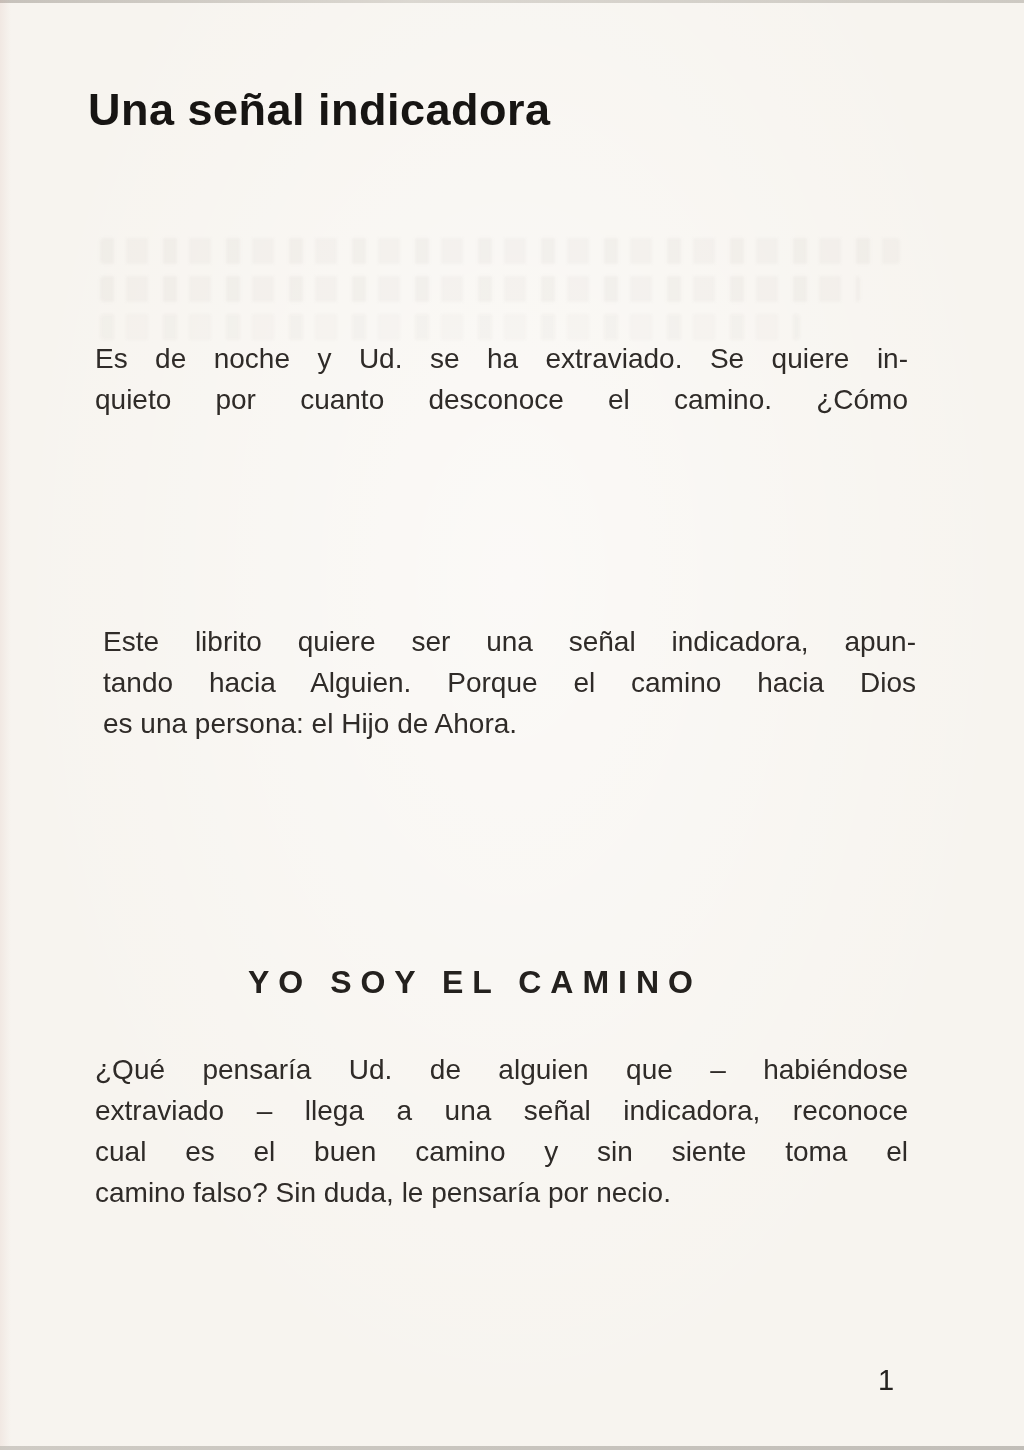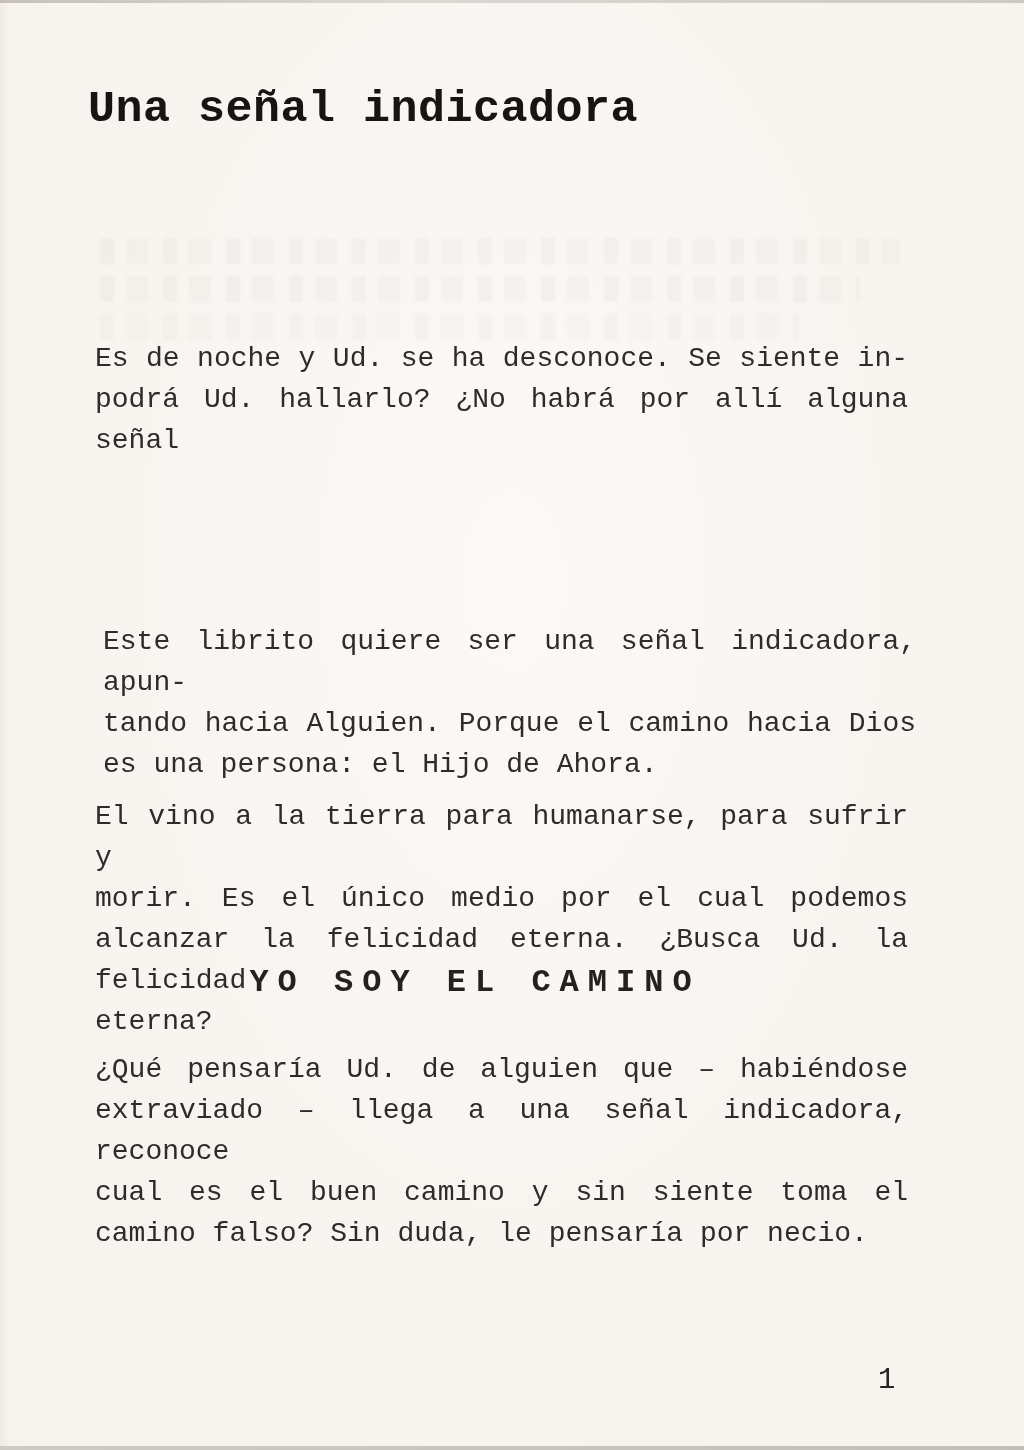--- a/index.html
+++ b/index.html
@@ -9,21 +9,21 @@
   }
   .page {
     position: relative;
     width: 1024px;
     height: 1450px;
     margin: 0 auto;
     background:
       radial-gradient(ellipse at 50% 40%, rgba(255,255,255,0.5), rgba(0,0,0,0) 70%),
       #f7f4ef;
     overflow: hidden;
-    font-family: Liberation Mono, monospace;
+    font-family: Liberation Sans, sans-serif;
     color: #2f2b28;
   }
   
   .scan-edge-top {
     position: absolute; top: 0; left: 0; width: 100%; height: 3px;
     background: linear-gradient(90deg, #beb9b2, #d6d2cb 40%, #c6c2bb);
     opacity: 0.85;
   }
   .scan-edge-bottom {
     position: absolute; bottom: 0; left: 0; width: 100%; height: 4px;
@@ -104,37 +104,31 @@
   <div class="scan-edge-top"></div>
   <div class="scan-edge-left"></div>
 
   <h1 class="title">Una señal indicadora</h1>
 
   <div class="ghost ghost-1"></div>
   <div class="ghost ghost-2"></div>
   <div class="ghost ghost-3"></div>
 
   <section class="para p1">
-      <div class="line">Es de noche y Ud. se ha desconoce. Se siente in-</div>
-      <div class="line">podrá Ud. hallarlo? ¿No habrá por allí alguna señal</div>
+      <div class="line">Es de noche y Ud. se ha extraviado. Se quiere in-</div>
+      <div class="line">quieto por cuanto desconoce el camino. ¿Cómo</div>
     </section>
 
 
   <section class="para p3">
       <div class="line">Este librito quiere ser una señal indicadora, apun-</div>
       <div class="line">tando hacia Alguien. Porque el camino hacia Dios</div>
       <div class="line last">es una persona: el Hijo de Ahora.</div>
     </section>
 
-  <section class="para p4">
-      <div class="line">El vino a la tierra para humanarse, para sufrir y</div>
-      <div class="line">morir. Es el único medio por el cual podemos</div>
-      <div class="line">alcanzar la felicidad eterna. ¿Busca Ud. la felicidad</div>
-      <div class="line last">eterna?</div>
-    </section>
 
   <h2 class="section-heading">YO SOY EL CAMINO</h2>
 
   <section class="para p5">
       <div class="line">¿Qué pensaría Ud. de alguien que – habiéndose</div>
       <div class="line">extraviado – llega a una señal indicadora, reconoce</div>
       <div class="line">cual es el buen camino y sin siente toma el</div>
       <div class="line last">camino falso? Sin duda, le pensaría por necio.</div>
     </section>
 

